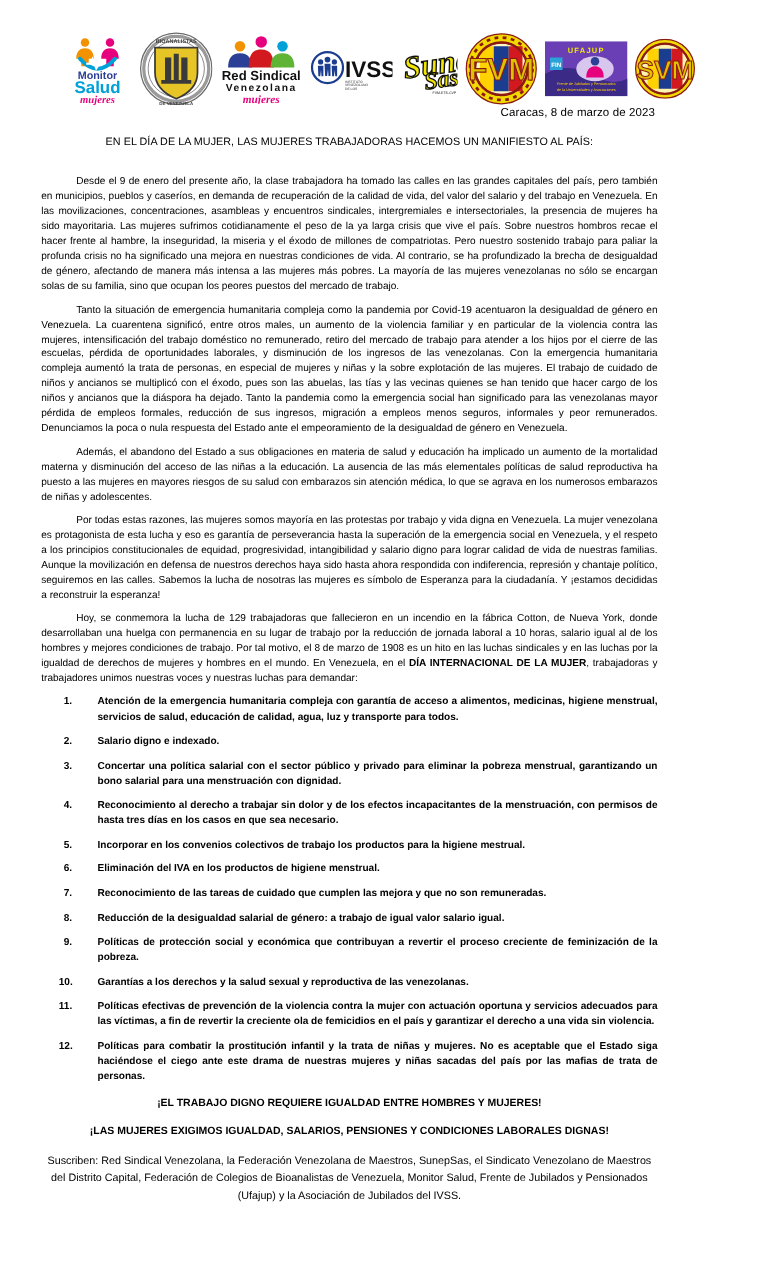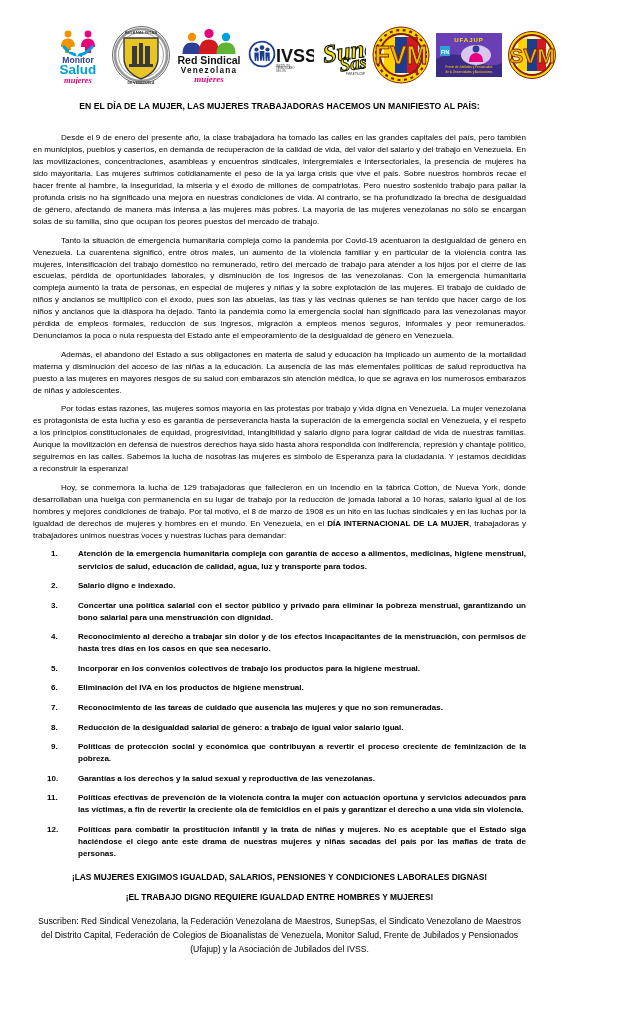--- a/index.html
+++ b/index.html
@@ -45,21 +45,21 @@
     letter-spacing: .01em;
   }
 
   
   .title-block {
     margin-top: 12px;
     text-align: center;
   }
   .title-main {
     font-size: 8.6px;
-    font-weight: bold;
+    font-weight: normal;
     letter-spacing: .005em;
     line-height: 1.45;
   }
   .title-sub {
     font-size: 8.6px;
     font-weight: bold;
     text-decoration: underline;
     line-height: 1.45;
   }
 
@@ -225,45 +225,46 @@
       <circle cx="24" cy="24" r="20" fill="#fff3b0" stroke="#8a1a12" stroke-width="1.2"></circle>
       <rect x="10" y="8" width="9" height="32" fill="#ffd200"></rect>
       <rect x="19" y="8" width="10" height="32" fill="#1b3d8f"></rect>
       <rect x="29" y="8" width="9" height="32" fill="#d1191f"></rect>
       <circle cx="24" cy="24" r="20" fill="none" stroke="#8a1a12" stroke-width="1.8"></circle>
       <text class="lg-text" x="24" y="32" font-size="21" fill="#e0c100" text-anchor="middle" stroke="#8a1a12" stroke-width="0.8" font-family="'Liberation Serif', serif">SVM</text>
     </svg>
 
   </div>
 
+  <div class="dateline">Caracas, 8 de marzo de 2023</div>
 
   <div class="title-block">
     <div class="title-main">EN EL DÍA DE LA MUJER, LAS MUJERES TRABAJADORAS HACEMOS UN MANIFIESTO AL PAÍS:</div>
   </div>
 
   <p class="para first-para">Desde el 9 de enero del presente año, la clase trabajadora ha tomado las calles en las grandes capitales del país, pero también en municipios, pueblos y caseríos, en demanda de recuperación de la calidad de vida, del valor del salario y del trabajo en Venezuela. En las movilizaciones, concentraciones, asambleas y encuentros sindicales, intergremiales e intersectoriales, la presencia de mujeres ha sido mayoritaria. Las mujeres sufrimos cotidianamente el peso de la ya larga crisis que vive el país. Sobre nuestros hombros recae el hacer frente al hambre, la inseguridad, la miseria y el éxodo de millones de compatriotas. Pero nuestro sostenido trabajo para paliar la profunda crisis no ha significado una mejora en nuestras condiciones de vida. Al contrario, se ha profundizado la brecha de desigualdad de género, afectando de manera más intensa a las mujeres más pobres. La mayoría de las mujeres venezolanas no sólo se encargan solas de su familia, sino que ocupan los peores puestos del mercado de trabajo.</p>
   <p class="para">Tanto la situación de emergencia humanitaria compleja como la pandemia por Covid-19 acentuaron la desigualdad de género en Venezuela. La cuarentena significó, entre otros males, un aumento de la violencia familiar y en particular de la violencia contra las mujeres, intensificación del trabajo doméstico no remunerado, retiro del mercado de trabajo para atender a los hijos por el cierre de las escuelas, pérdida de oportunidades laborales, y disminución de los ingresos de las venezolanas. Con la emergencia humanitaria compleja aumentó la trata de personas, en especial de mujeres y niñas y la sobre explotación de las mujeres. El trabajo de cuidado de niños y ancianos se multiplicó con el éxodo, pues son las abuelas, las tías y las vecinas quienes se han tenido que hacer cargo de los niños y ancianos que la diáspora ha dejado. Tanto la pandemia como la emergencia social han significado para las venezolanas mayor pérdida de empleos formales, reducción de sus ingresos, migración a empleos menos seguros, informales y peor remunerados. Denunciamos la poca o nula respuesta del Estado ante el empeoramiento de la desigualdad de género en Venezuela.</p>
   <p class="para">Además, el abandono del Estado a sus obligaciones en materia de salud y educación ha implicado un aumento de la mortalidad materna y disminución del acceso de las niñas a la educación. La ausencia de las más elementales políticas de salud reproductiva ha puesto a las mujeres en mayores riesgos de su salud con embarazos sin atención médica, lo que se agrava en los numerosos embarazos de niñas y adolescentes.</p>
   <p class="para">Por todas estas razones, las mujeres somos mayoría en las protestas por trabajo y vida digna en Venezuela. La mujer venezolana es protagonista de esta lucha y eso es garantía de perseverancia hasta la superación de la emergencia social en Venezuela, y el respeto a los principios constitucionales de equidad, progresividad, intangibilidad y salario digno para lograr calidad de vida de nuestras familias. Aunque la movilización en defensa de nuestros derechos haya sido hasta ahora respondida con indiferencia, represión y chantaje político, seguiremos en las calles. Sabemos la lucha de nosotras las mujeres es símbolo de Esperanza para la ciudadanía. Y ¡estamos decididas a reconstruir la esperanza!</p>
 
   <p class="para"><span>Hoy, se conmemora la lucha de 129 trabajadoras que fallecieron en un incendio en la fábrica Cotton, de Nueva York, donde desarrollaban una huelga con permanencia en su lugar de trabajo por la reducción de jornada laboral a 10 horas, salario igual al de los hombres y mejores condiciones de trabajo. Por tal motivo, el 8 de marzo de 1908 es un hito en las luchas sindicales y en las luchas por la igualdad de derechos de mujeres y hombres en el mundo. En Venezuela, en el </span><b>DÍA INTERNACIONAL DE LA MUJER</b><span>, trabajadoras y trabajadores unimos nuestras voces y nuestras luchas para demandar:</span></p>
 
   <ol class="demands">
     <li>Atención de la emergencia humanitaria compleja con garantía de acceso a alimentos, medicinas, higiene menstrual, servicios de salud, educación de calidad, agua, luz y transporte para todos.</li>
     <li>Salario digno e indexado.</li>
     <li>Concertar una política salarial con el sector público y privado para eliminar la pobreza menstrual, garantizando un bono salarial para una menstruación con dignidad.</li>
     <li>Reconocimiento al derecho a trabajar sin dolor y de los efectos incapacitantes de la menstruación, con permisos de hasta tres días en los casos en que sea necesario.</li>
     <li>Incorporar en los convenios colectivos de trabajo los productos para la higiene mestrual.</li>
     <li>Eliminación del IVA en los productos de higiene menstrual.</li>
-    <li>Reconocimiento de las tareas de cuidado que ausencia las mujeres y que no son remuneradas.</li>
+    <li>Reconocimiento de las tareas de cuidado que cumplen las mejora y que no son remuneradas.</li>
     <li>Reducción de la desigualdad salarial de género: a trabajo de igual valor salario igual.</li>
     <li>Políticas de protección social y económica que contribuyan a revertir el proceso creciente de feminización de la pobreza.</li>
     <li class="wide">Garantías a los derechos y la salud sexual y reproductiva de las venezolanas.</li>
     <li class="wide">Políticas efectivas de prevención de la violencia contra la mujer con actuación oportuna y servicios adecuados para las víctimas, a fin de revertir la creciente ola de femicidios en el país y garantizar el derecho a una vida sin violencia.</li>
     <li class="wide">Políticas para combatir la prostitución infantil y la trata de niñas y mujeres. No es aceptable que el Estado siga haciéndose el ciego ante este drama de nuestras mujeres y niñas sacadas del país por las mafias de trata de personas.</li>
   </ol>
 
+  <div class="slogan">¡EL TRABAJO DIGNO REQUIERE IGUALDAD ENTRE HOMBRES Y MUJERES!</div>
   <div class="slogan second">¡LAS MUJERES EXIGIMOS IGUALDAD, SALARIOS, PENSIONES Y CONDICIONES LABORALES DIGNAS!</div>
-  <div class="slogan">¡EL TRABAJO DIGNO REQUIERE IGUALDAD ENTRE HOMBRES Y MUJERES!</div>
 
   <div class="signers">Suscriben: Red Sindical Venezolana, la Federación Venezolana de Maestros, SunepSas, el Sindicato Venezolano de Maestros del Distrito Capital, Federación de Colegios de Bioanalistas de Venezuela, Monitor Salud, Frente de Jubilados y Pensionados (Ufajup) y la Asociación de Jubilados del IVSS.</div>
 
 </div>
 
 </body></html>

